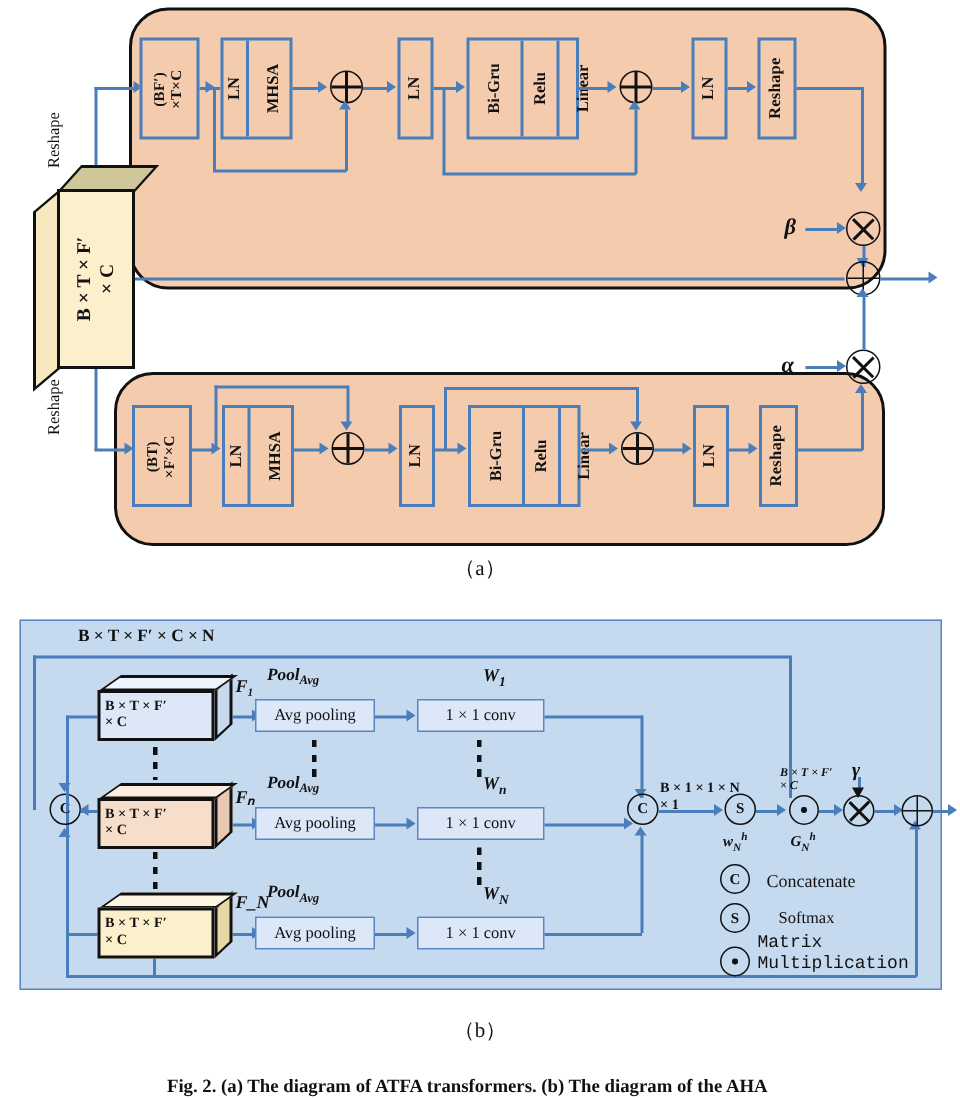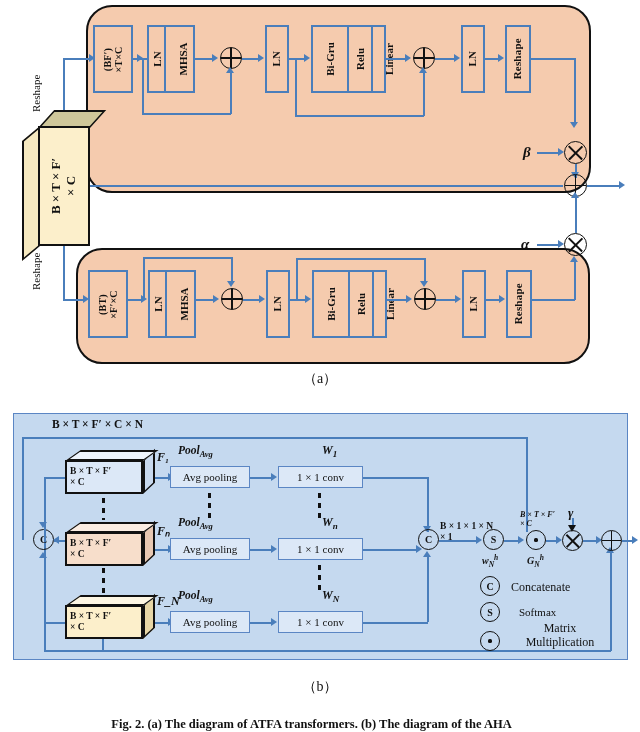--- a/index.html
+++ b/index.html
@@ -654,21 +654,21 @@
     <div class="lbl" style="left:511px; top:580px; font-size:12px;">Concatenate</div>
 
     <div class="op" style="left:480px; top:602px; width:20px; height:20px;">
       <div class="glyph">S</div>
     </div>
     <div class="lbl" style="left:519px; top:606px; font-size:11px;">Softmax</div>
 
     <div class="op" style="left:480px; top:631px; width:20px; height:20px;">
       <div class="dot"></div>
     </div>
-    <div class="lbl" style="left:505px; top:622px; font-size:12px; line-height:1.15; text-align:center; width:110px;">
+    <div class="lbl" style="left:505px; top:622px; font-size:12px; line-height:1.15; width:110px;font-family:Liberation Mono, monospace;">
       <div>Matrix</div>
       <div>Multiplication</div>
     </div>
 
     <div class="caption" style="top:678px;">（b）</div>
   </div>
 
   <div class="figcap" style="top:717px;">Fig. 2.    (a) The diagram of ATFA transformers.  (b) The diagram of the AHA</div>
 
 </div>

